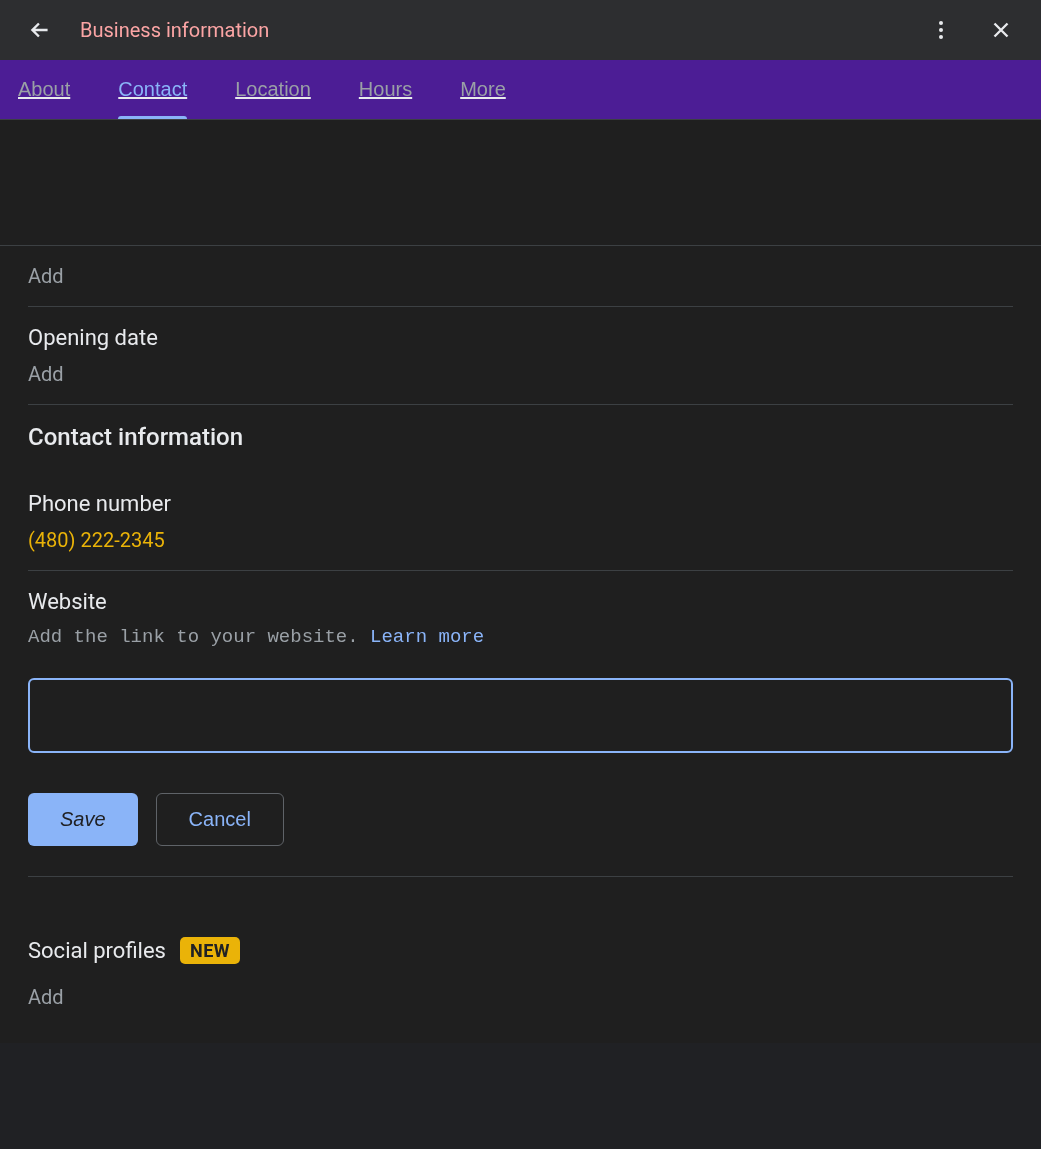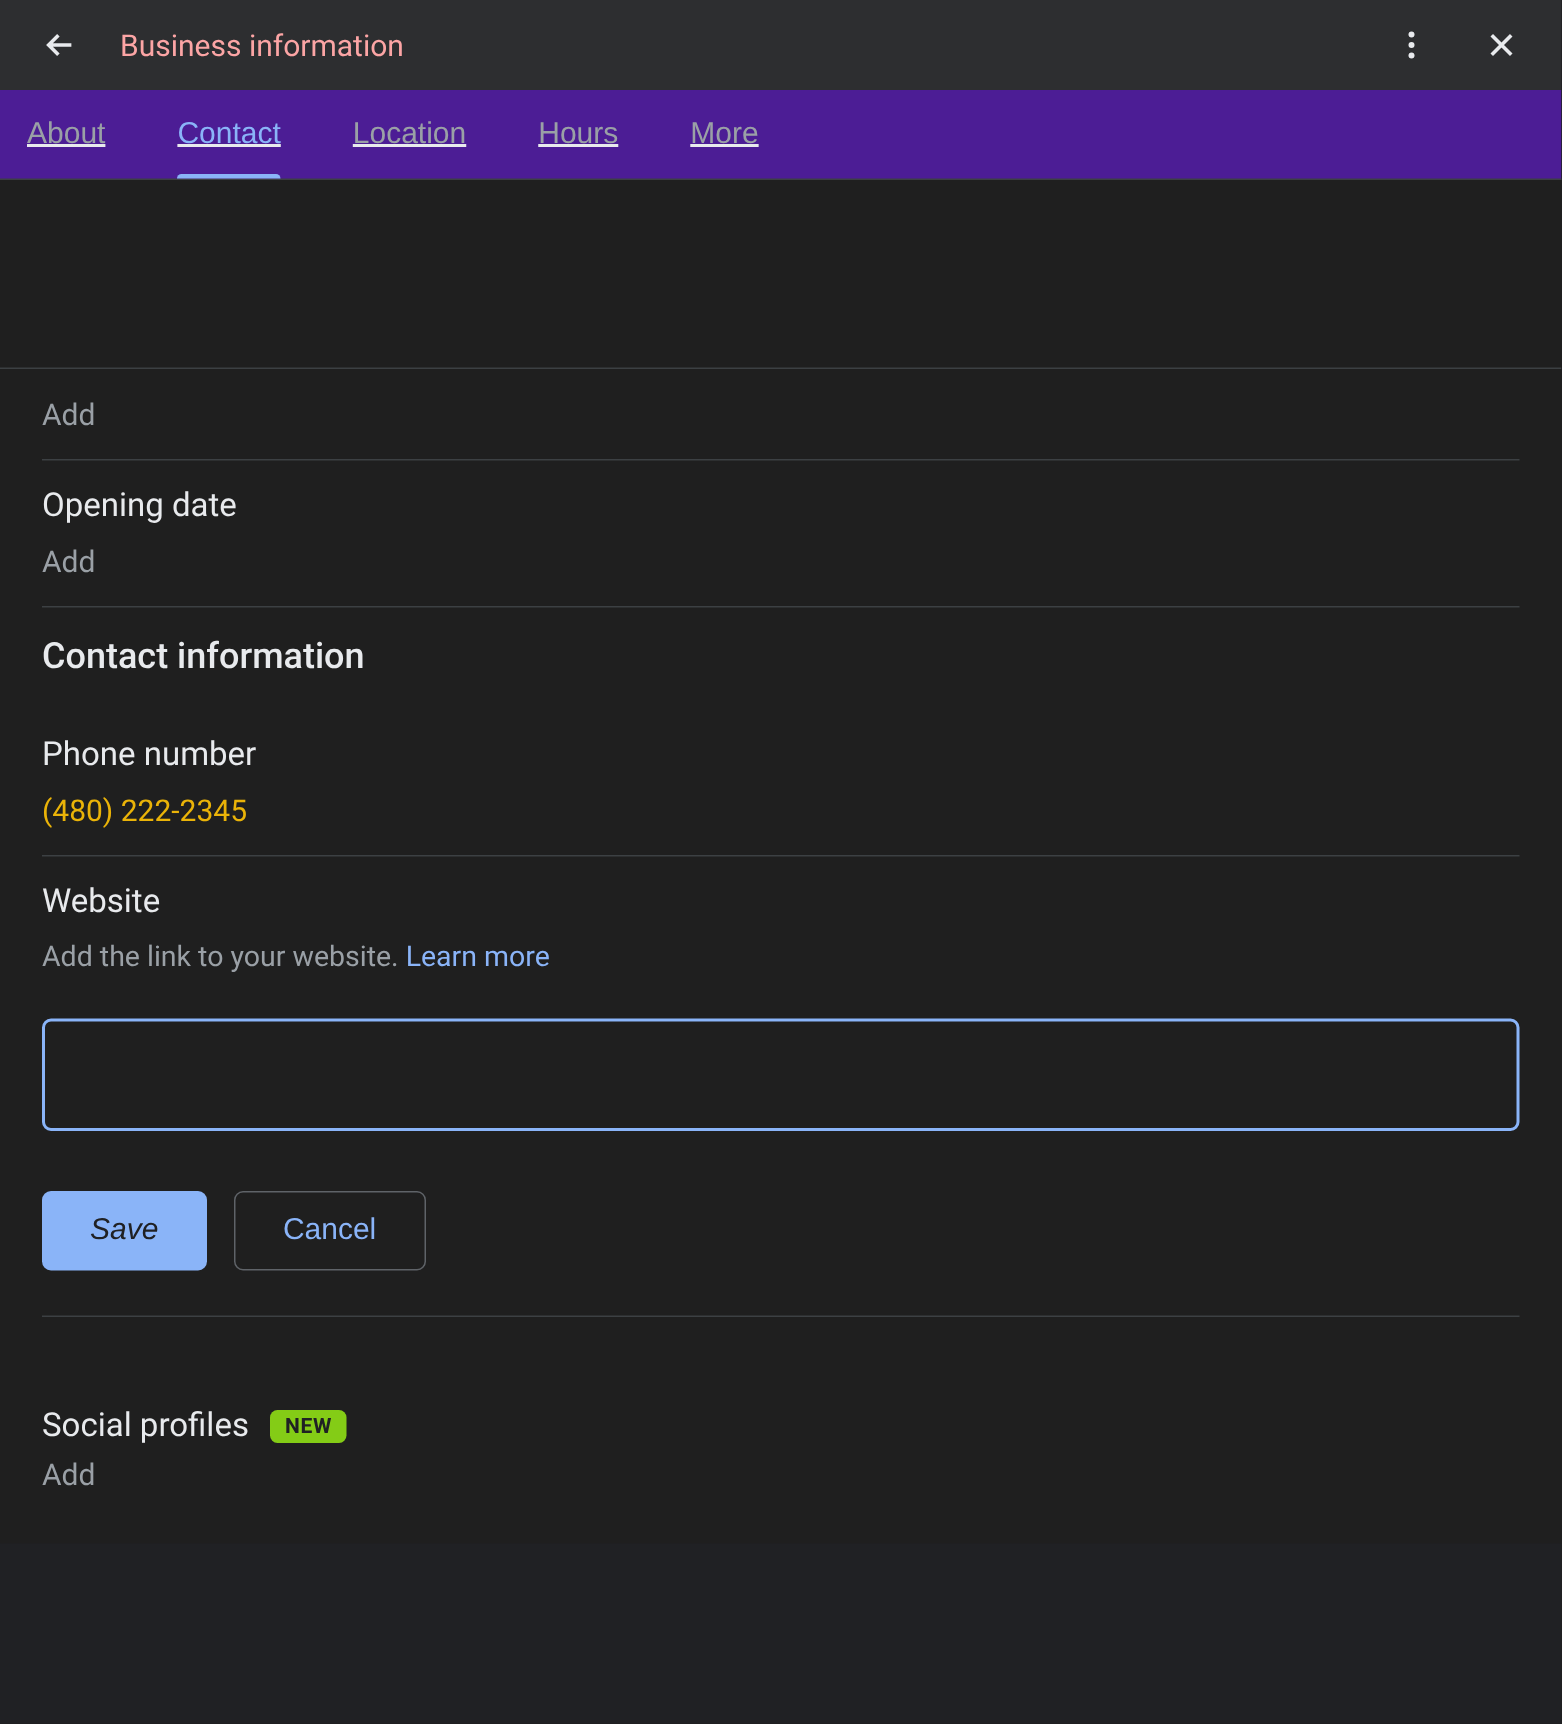--- a/index.html
+++ b/index.html
@@ -118,20 +118,21 @@
       color: #eab308;
     }
     .add-link {
       font-size: 20px;
       color: #9aa0a6;
     }
     .helper-text {
       font-size: 19px;
       color: #9aa0a6;
       margin-bottom: 17px;
+      font-family: Liberation Mono, monospace;
     }
     .learn-more {
       color: #8ab4f8;
       text-decoration: none;
       cursor: pointer;
     }
     .input-wrapper {
       margin-top: 30px;
     }
     .text-input {
@@ -169,30 +170,30 @@
       padding: 14px 32px;
       font-size: 20px;
       border-radius: 6px;
       cursor: pointer;
     }
     .social-row {
       display: flex;
       align-items: center;
       gap: 14px;
       margin-top: 24px;
-      margin-bottom: 8px;
+      margin-bottom: 21px;
     }
     .social-title {
       font-size: 22px;
       color: #e8eaed;
     }
     .badge {
-      background-color: #84cc16;
+      background-color: #eab308;
       color: #202124;
-      font-size: 14px;
+      font-size: 18px;
       font-weight: 700;
       padding: 3px 10px;
       border-radius: 5px;
       letter-spacing: 0.5px;
       text-align: center;
     }
     svg { display:block; }
   </style>
 </head>
 <body>

